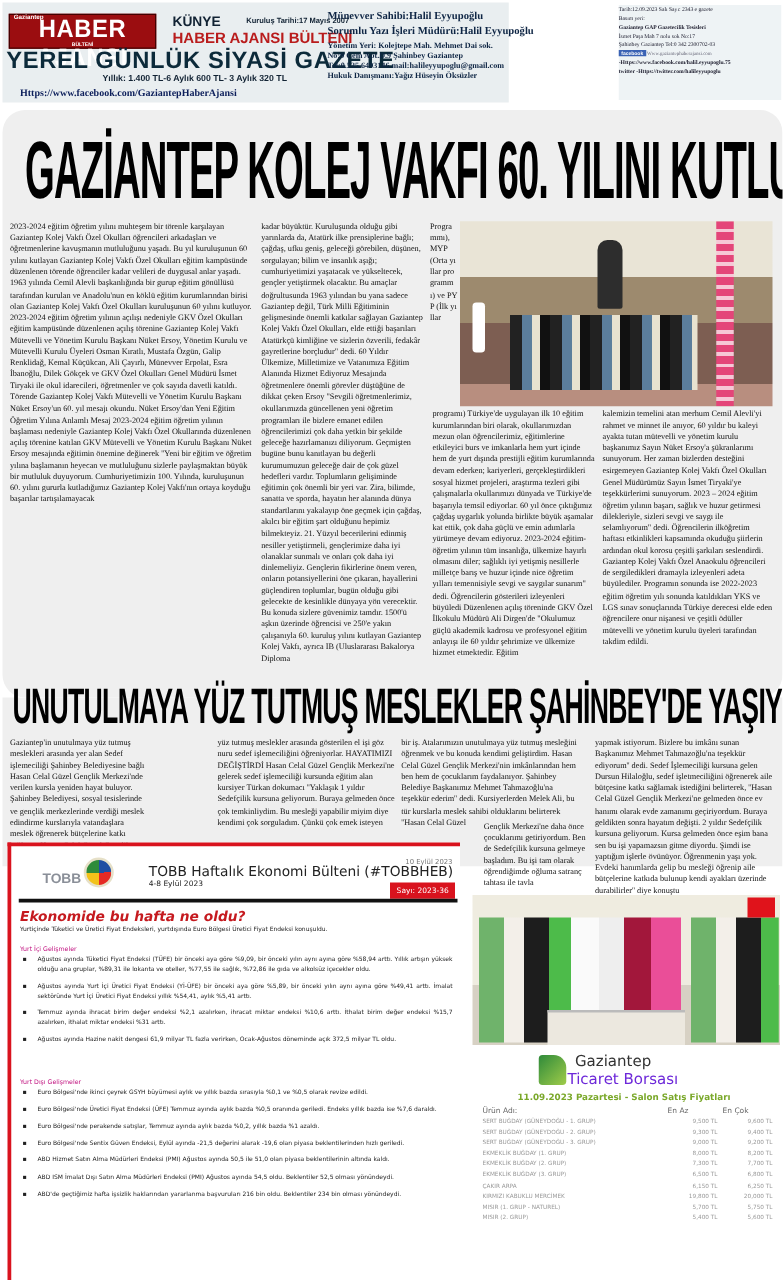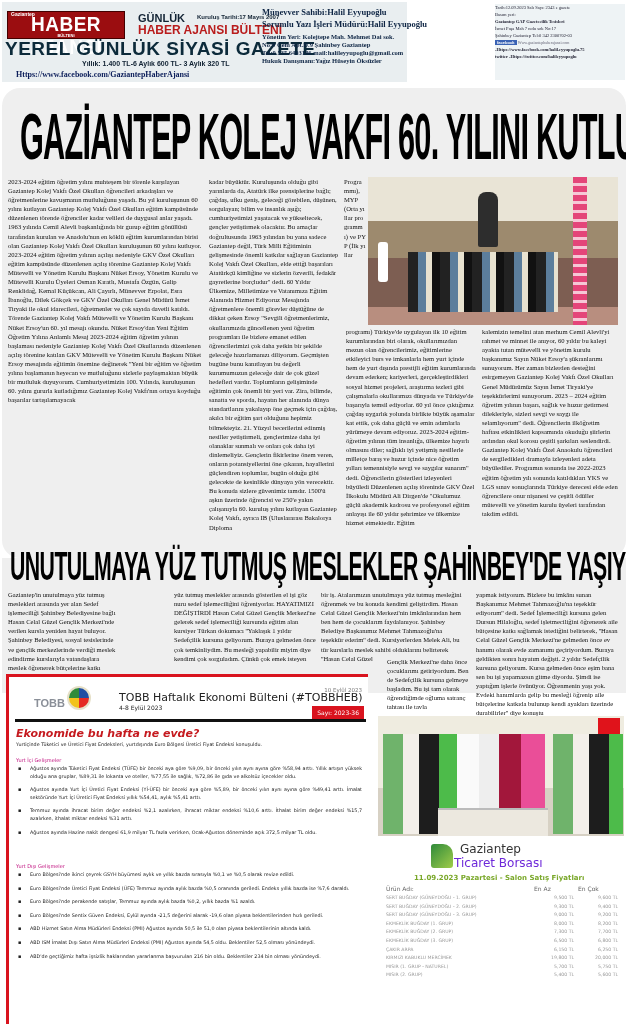--- a/index.html
+++ b/index.html
@@ -60,21 +60,21 @@
 </head>
 <body>
 
 <div class="mast">
   <div class="mast-left">
     <div class="logo">
       <span class="tiny">Gaziantep</span>
       <span class="big">HABER AJANSI</span>
       <span class="sub">BÜLTENİ</span>
     </div>
-    <div class="kunye">GÜNLÜK</div>
+    <div class="kunye">KÜNYE</div>
     <div class="founded">Kuruluş Tarihi:17 Mayıs 2007</div>
     <div class="kunye2">HABER AJANSI BÜLTENİ</div>
     <div class="yerel">YEREL GÜNLÜK SİYASİ GAZETE</div>
     <div class="price">Yıllık: 1.400 TL-6 Aylık 600 TL- 3 Aylık 320 TL</div>
     <div class="fb">Https://www.facebook.com/GaziantepHaberAjansi</div>
   </div>
   <div class="mast-mid">
     <div class="l1">Münevver Sahibi:Halil Eyyupoğlu</div>
     <div class="l2">Sorumlu Yazı İşleri Müdürü:Halil Eyyupoğlu</div>
     <div class="l3">
@@ -129,21 +129,21 @@
 </div>
 
 <div class="tobb">
   <span class="logoTxt">TOBB</span>
   <span class="globe"></span>
   <span class="title">TOBB Haftalık Ekonomi Bülteni (#TOBBHEB)</span>
   <span class="date">4-8 Eylül 2023</span>
   <span class="rdate">10 Eylül 2023</span>
   <span class="sayi">Sayı: 2023-36</span>
   <div class="rule"></div>
-  <div class="h2">Ekonomide bu hafta ne evde?</div>
+  <div class="h2">Ekonomide bu hafta ne oldu?</div>
   <div class="intro">Yurtiçinde Tüketici ve Üretici Fiyat Endeksleri, yurtdışında Euro Bölgesi Üretici Fiyat Endeksi konuşuldu.</div>
   <div class="sec" style="top:80px">Yurt İçi Gelişmeler</div>
   <ul style="top:88px">
     <li>Ağustos ayında Tüketici Fiyat Endeksi (TÜFE) bir önceki aya göre %9,09, bir önceki yılın aynı ayına göre %58,94 arttı. Yıllık artışın yüksek olduğu ana gruplar, %89,31 ile lokanta ve oteller, %77,55 ile sağlık, %72,86 ile gıda ve alkolsüz içecekler oldu.</li>
     <li>Ağustos ayında Yurt İçi Üretici Fiyat Endeksi (Yİ-ÜFE) bir önceki aya göre %5,89, bir önceki yılın aynı ayına göre %49,41 arttı. İmalat sektöründe Yurt İçi Üretici Fiyat Endeksi yıllık %54,41, aylık %5,41 arttı.</li>
     <li>Temmuz ayında ihracat birim değer endeksi %2,1 azalırken, ihracat miktar endeksi %10,6 arttı. İthalat birim değer endeksi %15,7 azalırken, ithalat miktar endeksi %31 arttı.</li>
     <li>Ağustos ayında Hazine nakit dengesi 61,9 milyar TL fazla verirken, Ocak-Ağustos döneminde açık 372,5 milyar TL oldu.</li>
   </ul>
   <div class="sec" style="top:186px">Yurt Dışı Gelişmeler</div>
   <ul style="top:194px">

